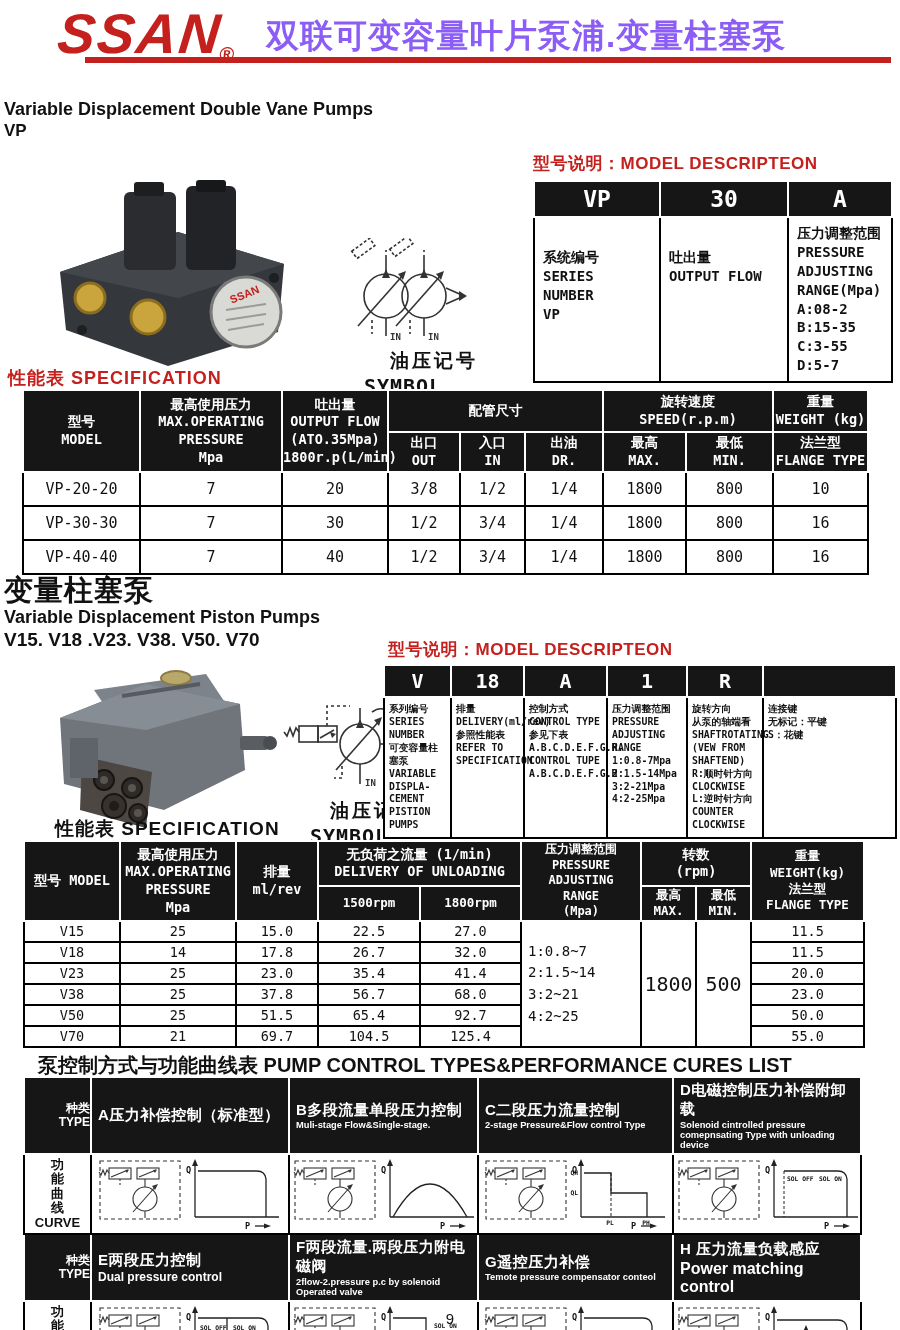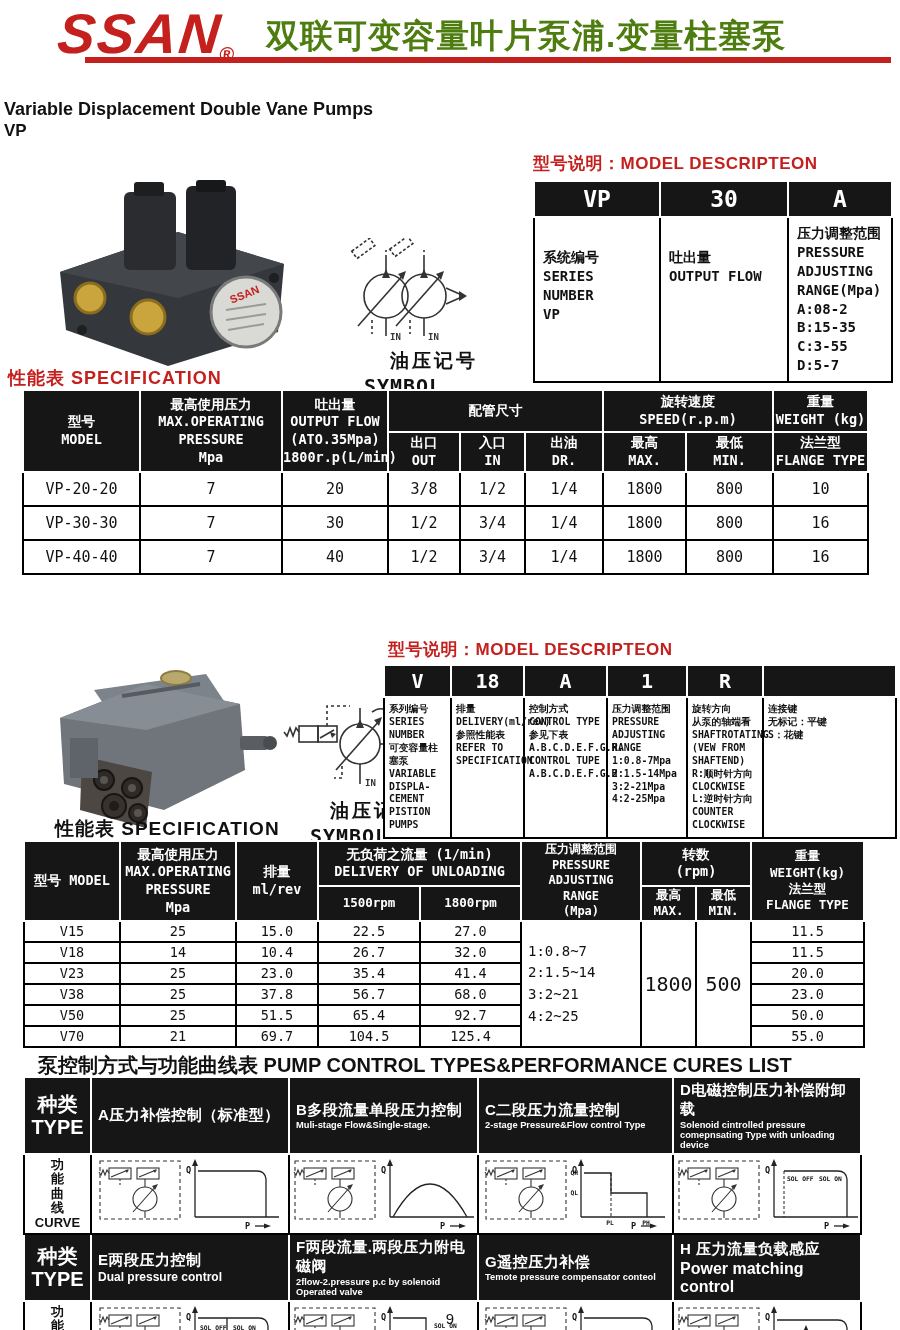--- a/index.html
+++ b/index.html
@@ -4,21 +4,21 @@
 <style>
   * { margin:0; padding:0; box-sizing:border-box; }
   body { background:#e8e8e8; font-family:"Liberation Sans", sans-serif; }
   .page { position:relative; width:900px; height:1330px; background:#fff; margin:0 auto; overflow:hidden; color:#111; }
   .abs { position:absolute; }
   .pre { white-space:pre-line; }
 
   
   .logo { left:58px; top:6px; font-size:56px; font-weight:900; font-style:italic; color:#c4201d; letter-spacing:2px; transform:skewX(-6deg); line-height:1; }
   .logo .reg { font-size:20px; font-style:normal; vertical-align:-8px; letter-spacing:0; }
-  .hdr-title { left:266px; top:14px; font-size:33px; font-weight:bold; color:#4d7c0f; letter-spacing:1px; }
+  .hdr-title { left:266px; top:14px; font-size:33px; font-weight:bold; color:#8b5cf6; letter-spacing:1px; }
   .hdr-rule { left:85px; top:57px; width:806px; height:6px; background:#c4201d; }
 
   
   .sec-cn { font-size:29px; font-weight:900; line-height:1.15; letter-spacing:1px; }
   .sec-en { font-size:18px; font-weight:bold; }
   .sec-series { font-size:17px; font-weight:bold; margin-top:1px; }
 
   .md-head { font-size:17px; font-weight:bold; color:#c4201d; letter-spacing:.5px; }
   .spec-head-red { font-size:18px; font-weight:bold; color:#c4201d; letter-spacing:1px; }
   .spec-head-blk { font-size:19px; font-weight:bold; color:#111; letter-spacing:1px; }
@@ -47,21 +47,21 @@
   .spec1 td { height:34px; font-size:15px; }
   .spec2 { width:840px; }
   .spec2 tr.h1 th { height:44px; }
   .spec2 tr.h2 th { height:30px; font-size:12.5px; }
   .spec2 td { height:21px; font-size:13.5px; }
   .spec2 td.range { font-size:14px; line-height:1.55; text-align:left; padding-left:6px; }
   .spec2 td.big { font-size:20px; }
 
   
   .ctrl { width:837px; }
-  .ctrl th.typ { font-size:20px; line-height:1.15; }
+  .ctrl th.typ { font-size:12px; line-height:1.15;text-align:right; }
   .ctrl th .cn { display:block; font-size:15px; line-height:1.25; letter-spacing:.5px; }
   .ctrl th .en { display:block; font-size:9.3px; font-weight:bold; line-height:1.1; margin-top:1px; }
   .ctrl th.cell { text-align:left; padding:3px 6px; vertical-align:middle; }
   .ctrl td { height:76px; text-align:center; vertical-align:middle; }
   .ctrl td.curve-label { font-size:13px; font-weight:bold; line-height:1.12; background:#fff; }
   .ctrl tr.hrow1 th { height:40px; }
   .ctrl tr.hrow2 th { height:46px; }
 
   .sym-label-cn { font-size:19px; font-weight:bold; letter-spacing:3px; text-align:right; }
   .sym-label-en { font-size:20px; font-weight:bold; text-align:center; letter-spacing:1px; font-family:"DejaVu Sans Mono", monospace; }
@@ -238,20 +238,25 @@
           <td>1/2</td>
           <td>3/4</td>
           <td>1/4</td>
           <td>1800</td>
           <td>800</td>
           <td>16</td>
     </tr>
   </tbody>
     </table>
 
+  <div class="abs" style="left:4px; top:574px;">
+    <div class="sec-cn">变量柱塞泵</div>
+    <div class="sec-en">Variable Displacement Piston Pumps</div>
+    <div class="sec-series" style="font-size:19px;">V15. V18 .V23. V38. V50. V70</div>
+  </div>
 
   <svg class="abs" style="left:24px; top:660px;" width="258" height="180" viewBox="0 0 258 180">
     <path d="M36 58 L122 24 L216 44 L221 110 L140 150 L40 124 Z" fill="#70757c"></path>
     <path d="M70 30 L182 14 L202 44 L92 62 Z" fill="#7d838b"></path>
     <path d="M36 58 L122 24 L216 44 L122 70 Z" fill="#878d95"></path>
     <rect x="216" y="76" width="28" height="14" rx="3" fill="#5a5d61"></rect>
     <circle cx="246" cy="83" r="7" fill="#4a4d50"></circle>
     <ellipse cx="152" cy="18" rx="15" ry="7" fill="#b9a86b" stroke="#8c7c44" stroke-width="2"></ellipse>
     <path d="M58 96 L128 112 L122 168 L56 150 Z" fill="#4d4743"></path>
     <circle cx="80" cy="120" r="10" fill="#2e2a27" stroke="#181512" stroke-width="2"></circle>
@@ -412,21 +417,21 @@
 2:1.5~14
 3:2~21
 4:2~25</td>
       <td rowspan="6" class="big">1800</td>
       <td rowspan="6" class="big">500</td>
       <td>11.5</td>
     </tr>
     <tr>
           <td>V18</td>
           <td>14</td>
-          <td>10.4</td>
+          <td>17.8</td>
           <td>26.7</td>
           <td>32.0</td>
           <td>11.5</td>
         </tr>
     <tr>
           <td>V23</td>
           <td>25</td>
           <td>23.0</td>
           <td>35.4</td>
           <td>41.4</td>

